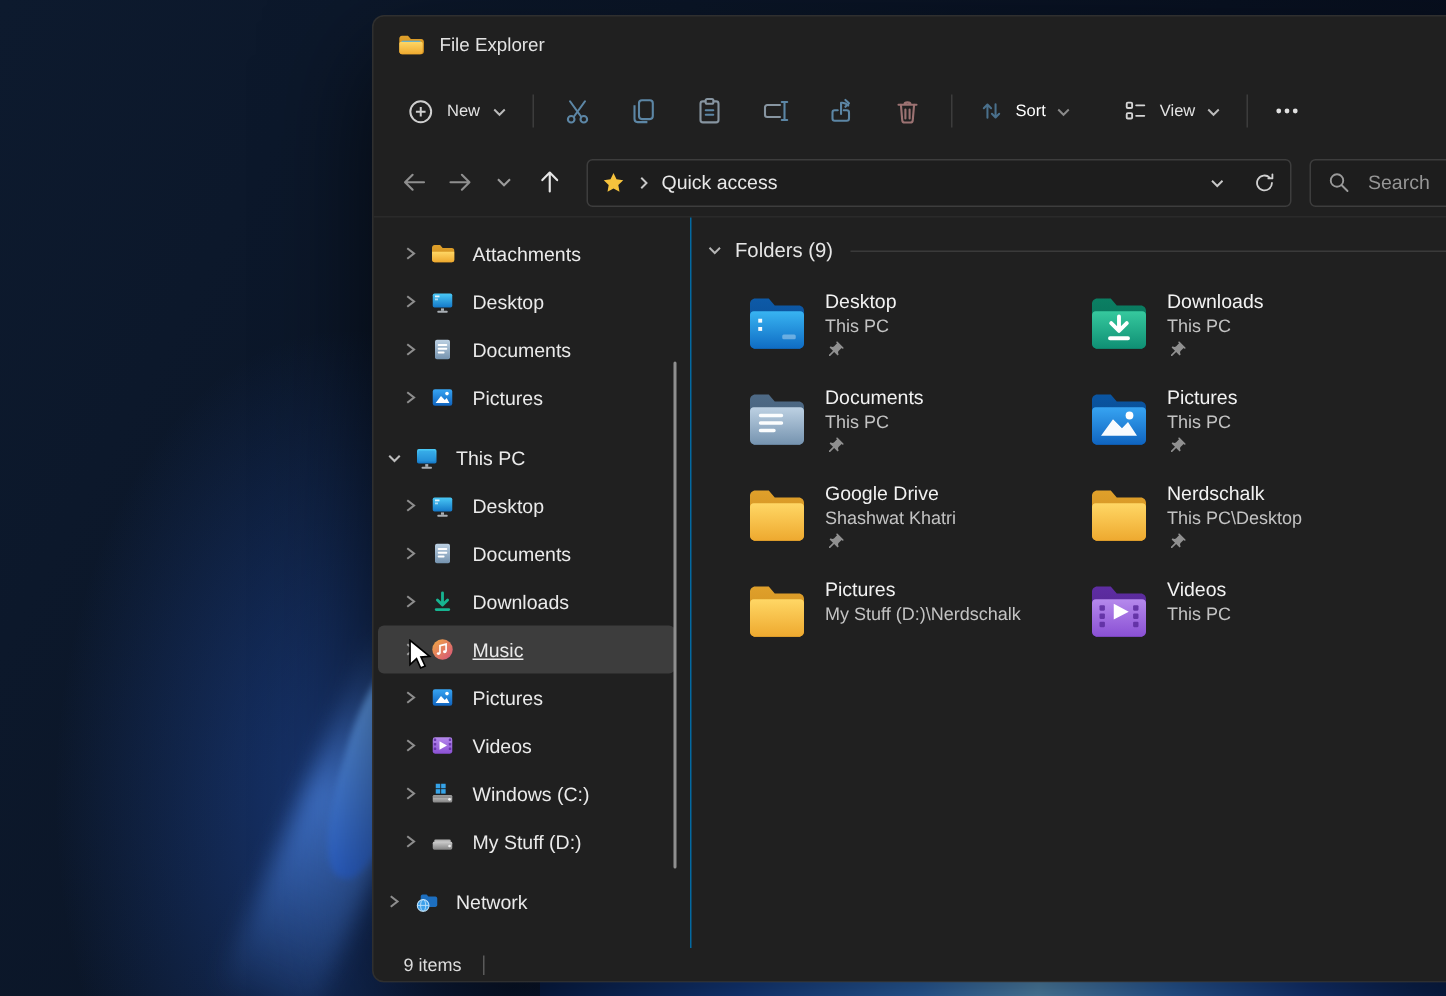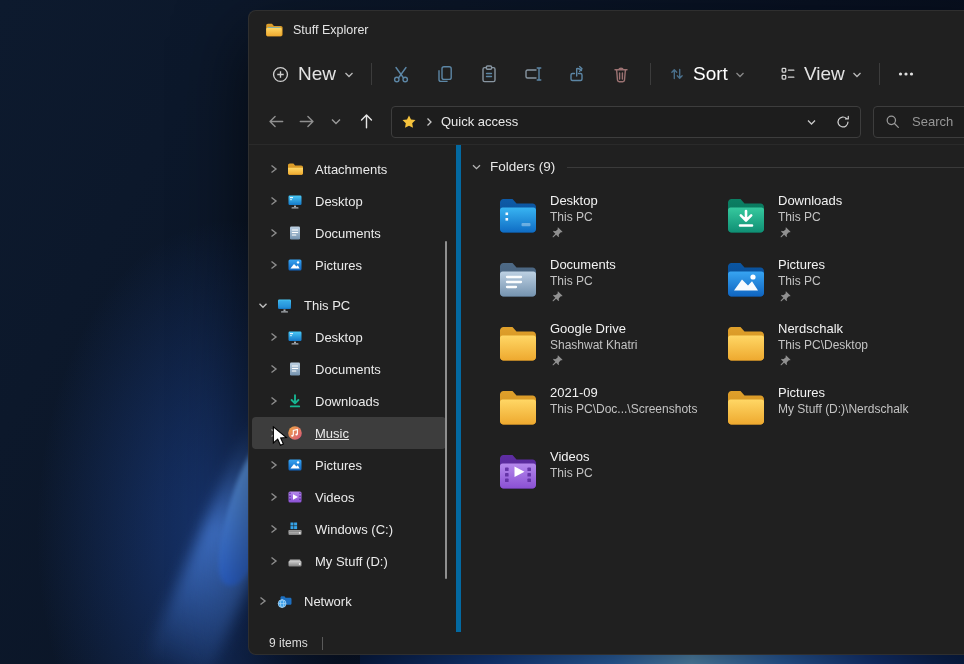--- a/index.html
+++ b/index.html
@@ -24,41 +24,41 @@
   .bottomglow{position:absolute;left:360px;right:0;bottom:0;height:11px;
     background:linear-gradient(95deg,#0c2a66 0%,#1d55b8 22%,#3f8dee 42%,#79c6ff 55%,#3c85e4 70%,#1c4aa8 85%,#0d2a62 100%);}
   
   .window{position:absolute;left:248px;top:10px;width:760px;height:645px;
     background:#202020;border-radius:8px;box-shadow:0 26px 70px rgba(0,0,0,.65);
     border:1px solid rgba(255,255,255,.07);display:flex;flex-direction:column;box-sizing:border-box;}
   .titlebar{height:38px;flex:0 0 auto;display:flex;align-items:center;padding:0 16px;gap:10px;
     font-size:12.5px;color:#e3e3e3;}
   .cmdbar{height:50px;flex:0 0 auto;display:flex;align-items:center;padding:0 12px;}
   .cbtn{height:34px;display:flex;align-items:center;justify-content:center;border-radius:4px;
-    color:#e3e3e3;font-size:19px;cursor:default;}
+    color:#e3e3e3;font-size:11px;cursor:default;}
   .cbtn.iconic{width:44px;}
   .cbtn.newb{padding:0 10px;gap:8px;}
   .cbtn.sortb{padding:0 10px;gap:7px;color:#ffffff;}
   .cbtn.viewb{padding:0 10px;gap:7px;margin-left:14px;justify-content:center;}
   .cbtn.moreb{width:38px;letter-spacing:1px;}
   .vdiv{width:1px;height:22px;background:#3c3c3c;margin:0 7px;flex:0 0 auto;}
   
   .navbar{height:45px;flex:0 0 auto;display:flex;align-items:center;padding:0 12px;}
   .nbtn{width:30px;height:30px;display:flex;align-items:center;justify-content:center;border-radius:4px;flex:0 0 auto;}
   .addr{flex:0 0 470px;height:32px;margin-left:10px;background:#1d1d1d;border:1px solid #3d3d3d;
     border-radius:4px;display:flex;align-items:center;padding:6px 9px;gap:8px;font-size:13px;color:#e8e8e8;box-sizing:border-box;}
   .addr .spacer{flex:1;}
   .searchbox{flex:0 0 160px;height:32px;margin-left:12px;background:#1d1d1d;border:1px solid #3d3d3d;
     border-radius:4px;display:flex;align-items:center;padding:0 11px;gap:10px;box-sizing:border-box;}
   .searchbox input{background:transparent;border:0;outline:0;color:#cfcfcf;font-size:13px;width:100%;
     font-family:"Liberation Sans","DejaVu Sans",sans-serif;}
   .searchbox input::placeholder{color:#969696;opacity:1;}
   
   .bodyarea{flex:1;display:flex;min-height:0;border-top:1px solid #2a2a2a;}
-  .sidebar{width:212px;flex:0 0 auto;position:relative;padding-top:8px;border-right:5px solid #0369a1;
+  .sidebar{width:212px;flex:0 0 auto;position:relative;padding-top:8px;border-right:1px solid #0369a1;
     overflow:hidden;box-sizing:border-box;}
   .srow{height:32px;display:flex;align-items:center;margin:0 10px 0 3px;padding-left:17px;
     border-radius:4px;font-size:13px;color:#eaeaea;white-space:nowrap;}
   .srow.lvl0{padding-left:6px;}
   .srow.gap{margin-top:8px;}
   .srow.selected{background:#3d3d3d;text-decoration:underline;}
   .chev{width:18px;flex:0 0 aupx;flex:0 0 18px;display:flex;align-items:center;}
   .sic{width:17px;flex:0 0 17px;margin-right:11px;display:flex;align-items:center;}
   .sscroll{position:absolute;right:9px;top:96px;width:2px;height:338px;background:#8f8f8f;border-radius:1px;}
   .content{flex:1;padding-top:14px;overflow:hidden;position:relative;}
@@ -155,21 +155,21 @@
 <div class="window">
 
   <div class="titlebar">
     <span>
       <svg width="18" height="18" viewBox="0 0 18 18">
         <path d="M1.2,4.6c0-1,.8-1.8,1.8-1.8h4l1.9,2.2h6.9c1,0,1.8.8,1.8,1.8v6.6c0,1-.8,1.8-1.8,1.8H3c-1,0-1.8-.8-1.8-1.8Z" fill="url(#gyB)"></path>
         <rect x="2.6" y="6.2" width="12.8" height="3.2" rx="0.8" fill="#3aa5ec"></rect>
         <path d="M1.2,8.2c0-.8.6-1.4,1.4-1.4h12.8c.8,0,1.4.6,1.4,1.4v5.2c0,1-.8,1.8-1.8,1.8H3c-1,0-1.8-.8-1.8-1.8Z" fill="url(#gyF)"></path>
       </svg>
     </span>
-    <span>Stuff Explorer</span>
+    <span>File Explorer</span>
   </div>
 
   <div class="cmdbar">
     <div class="cbtn newb">
       <span>
         <svg width="19" height="19" viewBox="0 0 20 20" fill="none" stroke="#cfcfcf" stroke-width="1.4">
           <circle cx="10" cy="10" r="7.3"></circle>
             <path d="M10 6.6v6.8M6.6 10h6.8"></path>
         </svg>
       </span>
@@ -711,32 +711,20 @@
             <span class="tpin">
               <svg width="13" height="13" viewBox="0 0 24 24">
                   <g transform="rotate(45 12 12)">
                     <path d="M16 9V4h1c.55 0 1-.45 1-1s-.45-1-1-1H7C6.45 2 6 2.45 6 3s.45 1 1 1h1v5c0 1.66-1.34 3-3 3v2h5.97v7l1 1 1-1v-7H19v-2c-1.66 0-3-1.34-3-3z" fill="#909090"></path>
                   </g>
                 </svg>
             </span>
           </div>
         </div>
 
-        <div class="tile">
-          <span class="tic">
-            <svg width="42" height="44" viewBox="0 0 40 44">
-                <path d="M2 9.5C2 7.6 3.6 6 5.5 6h9l4 4.6h16c1.9 0 3.5 1.6 3.5 3.5V36c0 1.9-1.6 3.5-3.5 3.5h-29C3.6 39.5 2 37.9 2 36Z" fill="url(#gyB)"></path>
-                <path d="M2 17c0-1.4 1.1-2.5 2.5-2.5h31c1.4 0 2.5 1.1 2.5 2.5v19c0 1.9-1.6 3.5-3.5 3.5h-29C3.6 39.5 2 37.9 2 36Z" fill="url(#gyF)"></path>
-              </svg>
-          </span>
-          <div class="tmeta">
-            <div class="tname">2021-09</div>
-            <div class="tloc">This PC\Doc...\Screenshots</div>
-          </div>
-        </div>
 
         <div class="tile">
           <span class="tic">
             <svg width="42" height="44" viewBox="0 0 40 44">
                 <path d="M2 9.5C2 7.6 3.6 6 5.5 6h9l4 4.6h16c1.9 0 3.5 1.6 3.5 3.5V36c0 1.9-1.6 3.5-3.5 3.5h-29C3.6 39.5 2 37.9 2 36Z" fill="url(#gyB)"></path>
                 <path d="M2 17c0-1.4 1.1-2.5 2.5-2.5h31c1.4 0 2.5 1.1 2.5 2.5v19c0 1.9-1.6 3.5-3.5 3.5h-29C3.6 39.5 2 37.9 2 36Z" fill="url(#gyF)"></path>
               </svg>
           </span>
           <div class="tmeta">
             <div class="tname">Pictures</div>

